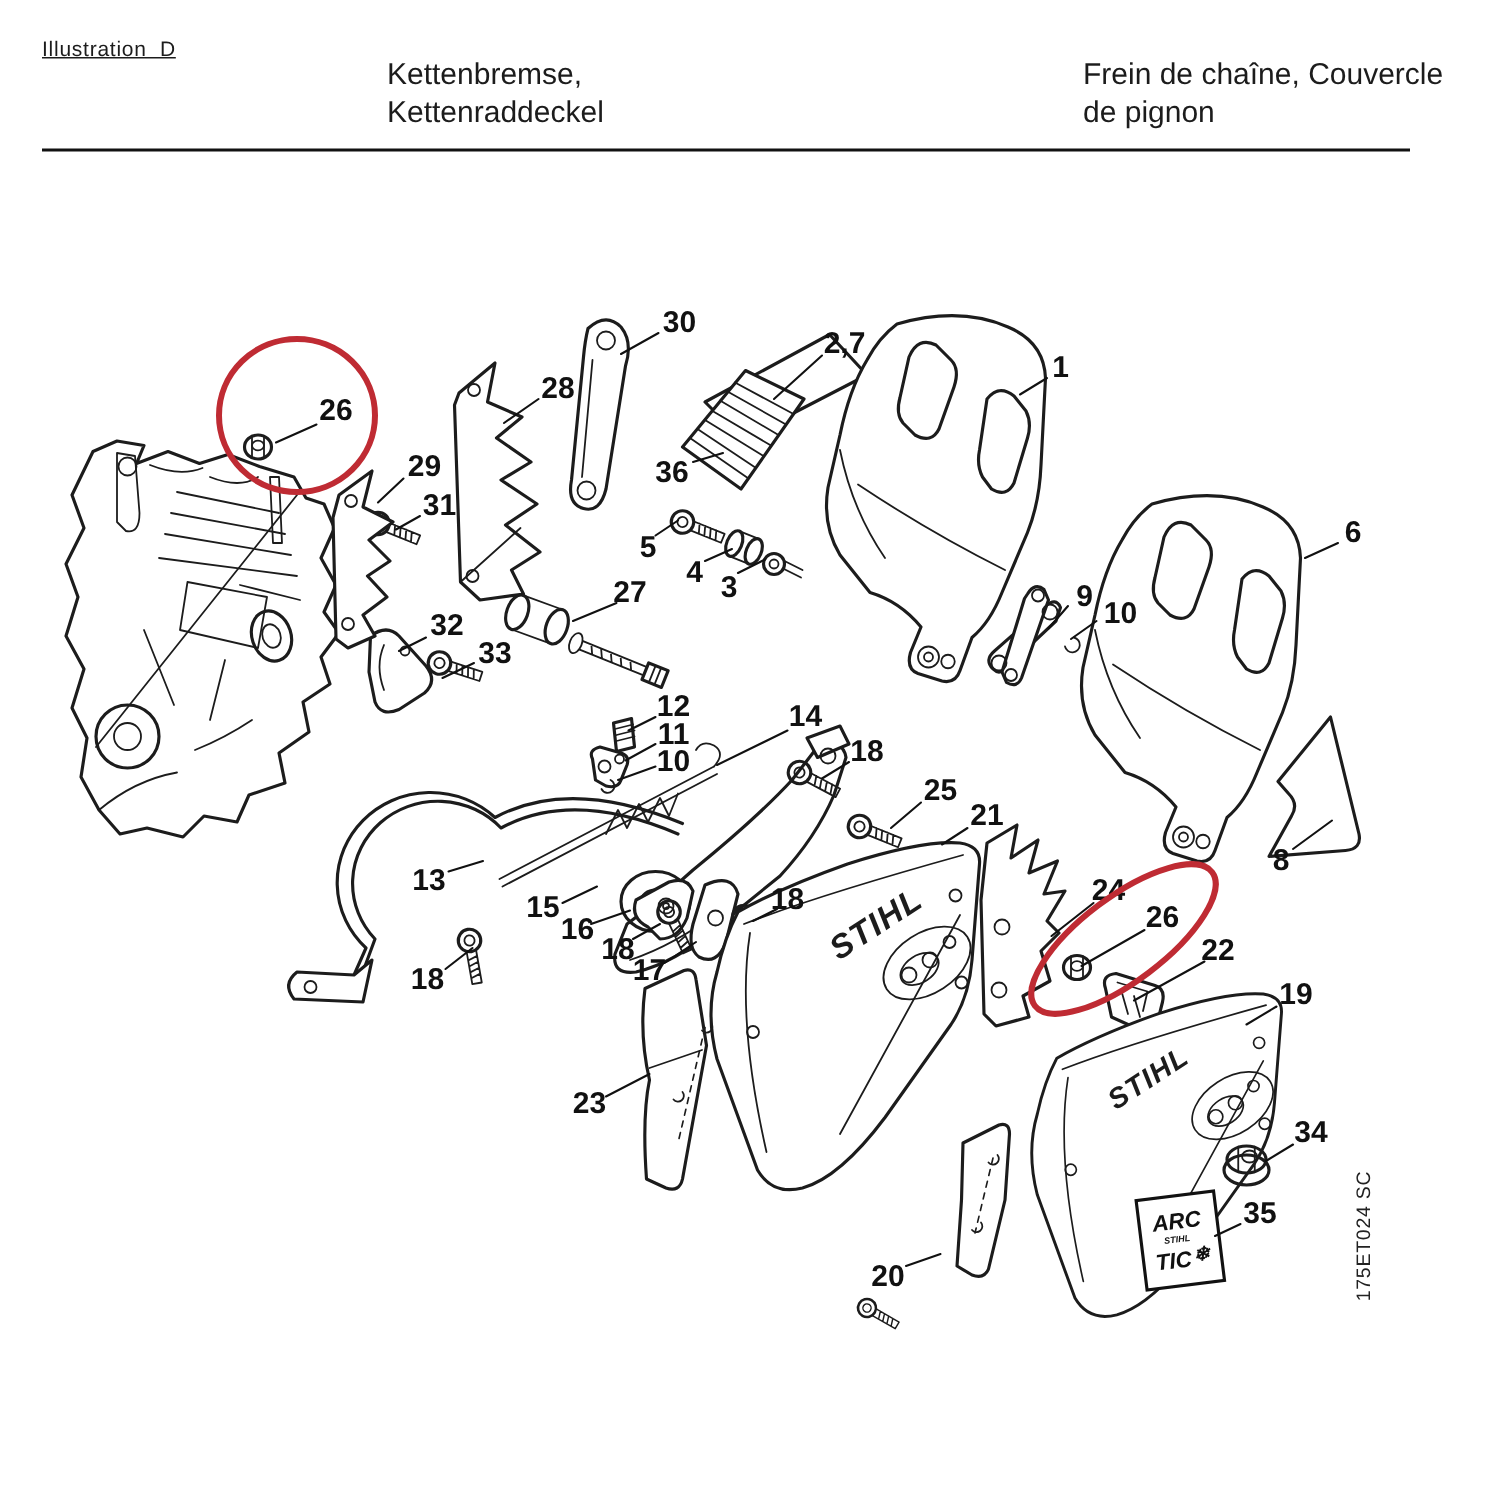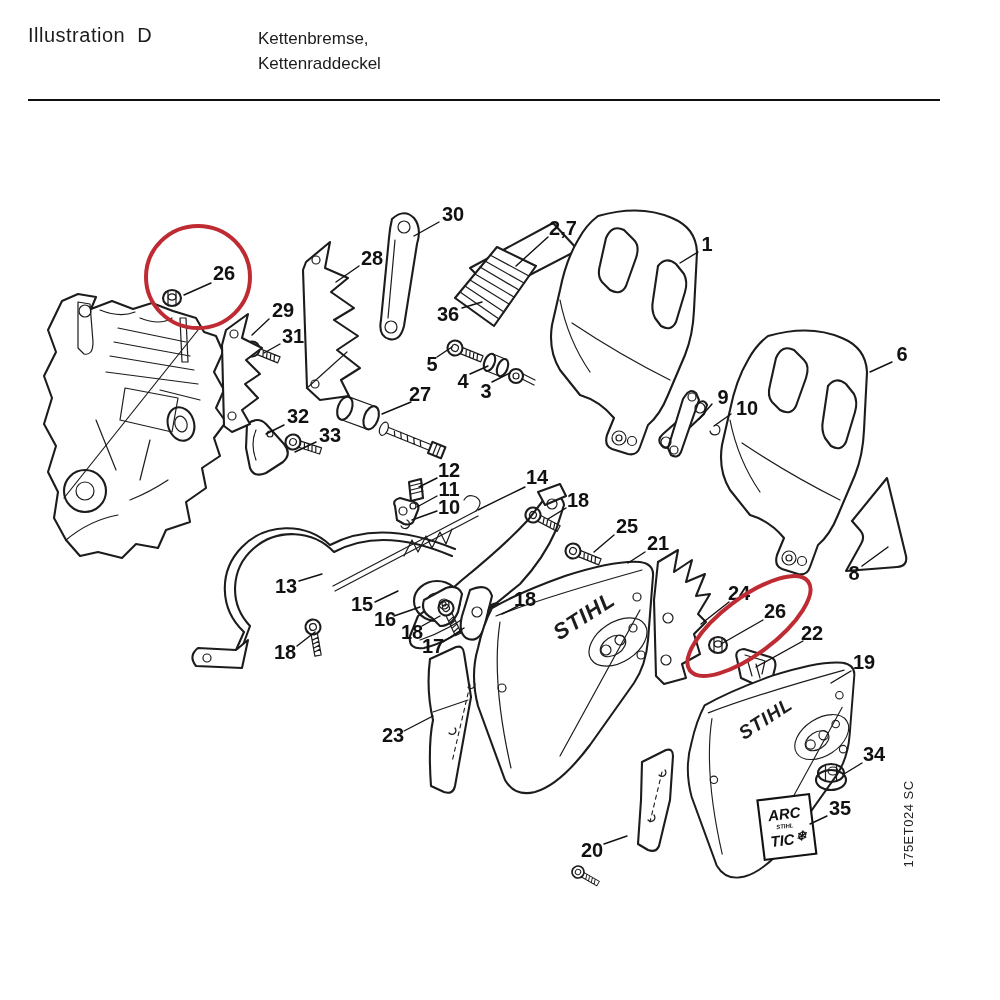--- a/index.html
+++ b/index.html
@@ -1,19 +1,19 @@
 <!DOCTYPE html>
 <html style="--red: #bf2b33;"><head>
 <meta charset="utf-8">
 <style>
   html,body{margin:0;padding:0;background:#ffffff;}
   body{width:1000px;height:1000px;position:relative;font-family:"Liberation Sans",sans-serif;color:#1c1c1c;}
   .header{position:absolute;left:0;top:0;width:1000px;height:100px;}
-  .hdr-title{position:absolute;left:28px;top:24px;font-size:20px;letter-spacing:.5px;white-space:pre;}
-  .cap{position:absolute;top:26px;font-size:17px;line-height:25px;}
+  .hdr-title{position:absolute;left:28px;top:24px;font-size:14px;letter-spacing:.5px;white-space:pre;text-decoration:underline;}
+  .cap{position:absolute;top:38px;font-size:20px;line-height:25px;}
   .cap.c1{left:258px;} .cap.c2{left:490px;} .cap.c3{left:722px;}
   .hdr-rule{position:absolute;left:28px;top:99px;width:912px;border-top:2px solid #111;}
   svg{position:absolute;left:0;top:0;}
   svg *{vector-effect:none;}
   path,line,circle,ellipse,polyline{fill:none;stroke:#1c1c1c;stroke-linejoin:round;stroke-linecap:round;}
   .w2{stroke-width:2.1;} .w1{stroke-width:1.2;} .wf{fill:#ffffff;}
   .plabel{font-size:20px;font-weight:bold;fill:#111;stroke:none;text-anchor:middle;}
   .leader{stroke:#111;stroke-width:1.4;}
   .hl{stroke:var(--red,#bf2b33);stroke-width:4;fill:none;}
   .brand{font-style:italic;font-weight:bold;fill:#1c1c1c;stroke:none;text-anchor:middle;letter-spacing:1px;}
@@ -22,20 +22,24 @@
   .dash{stroke-dasharray:4 4;stroke-width:1.1;}
 </style>
 </head>
 <body>
 
 <div class="header">
   <div class="hdr-title">Illustration  D</div>
   <div class="cap c1">
     <div>Kettenbremse,</div>
     <div>Kettenraddeckel</div>
+  </div>
+  <div class="cap c3">
+    <div>Frein de chaîne, Couvercle</div>
+    <div>de pignon</div>
   </div>
   <div class="hdr-rule"></div>
 </div>
 
 <svg id="diagram" width="1000" height="1000" viewBox="0 0 1000 1000">
 
   <defs>
     <g id="screw-glyph">
       <circle cx="0" cy="0" r="7.5" class="w2" fill="#fff"></circle>
       <circle cx="0" cy="0" r="3.4" class="w1"></circle>

